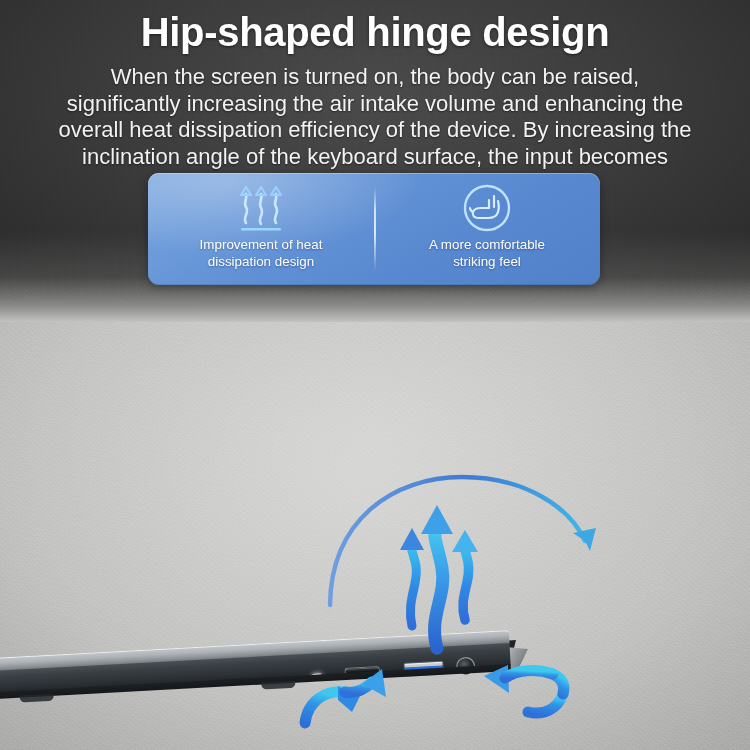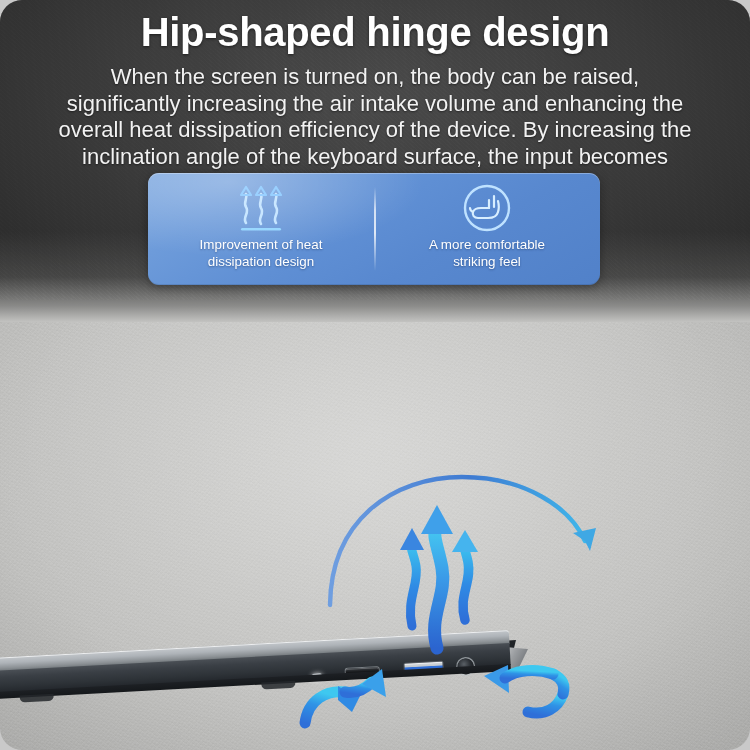--- a/index.html
+++ b/index.html
@@ -3,21 +3,21 @@
 <meta charset="utf-8">
 <style>
   * { margin:0; padding:0; box-sizing:border-box; }
   html,body { width:750px; height:750px; }
   body {
     font-family:"Liberation Sans", sans-serif;
     background:#c9c9c9;
     overflow:hidden;
     position:relative;
   }
-  #stage { position:relative; width:750px; height:750px; overflow:hidden;border-radius:22px; }
+  #stage { position:relative; width:750px; height:750px; overflow:hidden; }
 
   
   .photo-bg {
     position:absolute; inset:0;
     background:
       radial-gradient(115% 85% at 48% 64%, #cfcfcd 0%, #c2c2c0 38%, #b4b4b2 62%, #a2a2a0 86%, #97979a 100%);
   }
   .photo-tex {
     position:absolute; inset:0; opacity:.5;
     background-image:

